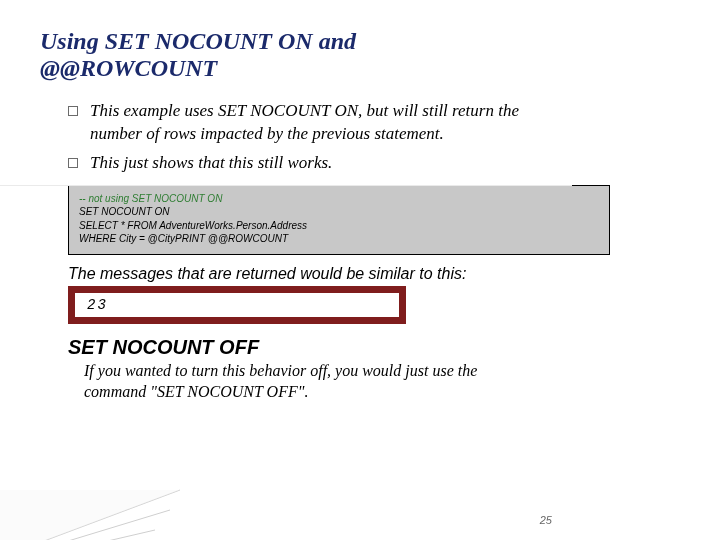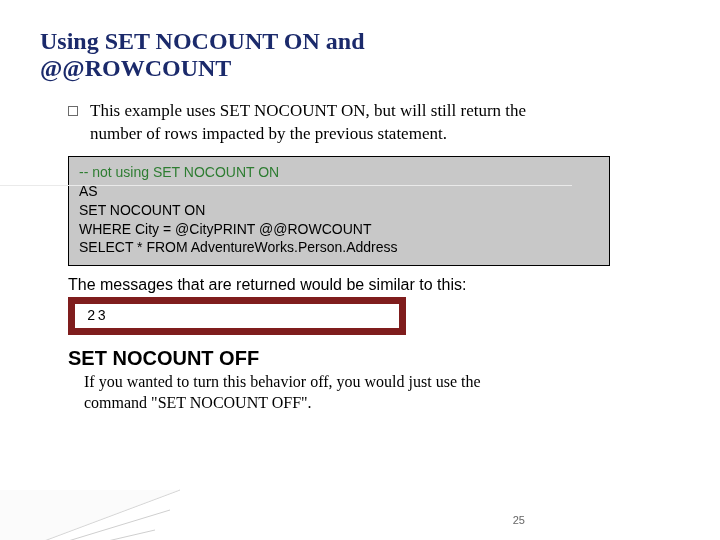--- a/index.html
+++ b/index.html
@@ -11,20 +11,21 @@
     font-family: Georgia, "Times New Roman", serif;
     position: relative;
     overflow: hidden;
   }
   .slide {
     box-sizing: border-box;
     width: 572px;
     height: 540px;
     padding: 28px 40px 20px 40px;
     position: relative;
+    font-style: italic;
   }
   .title {
     color: #1b2a6b;
     font-weight: bold;
     font-size: 24px;
     margin: 0 0 18px 0;
   }
   .bullets {
     margin: 8px 0 10px 28px;
   }
@@ -46,21 +47,21 @@
     font-size: 17px;
     line-height: 1.35;
     color: #000;
   }
   .code-box {
     margin: 4px 0 10px 28px;
     background: #c8c8c8;
     border: 1px solid #000;
     padding: 6px 10px 8px 10px;
     font-family: Arial, Helvetica, sans-serif;
-    font-size: 14px;
+    font-size: 10px;
     line-height: 1.35;
     width: 542px;
     box-sizing: border-box;
   }
   .code-comment { color: #2e7d32; }
   .msg-line {
     margin: 8px 0 3px 28px;
     font-family: Arial, Helvetica, sans-serif;
     font-size: 16px;
   }
@@ -79,21 +80,21 @@
     font-weight: bold;
     font-size: 20px;
   }
   .body-text {
     margin: 0 0 0 44px;
     font-size: 16px;
     line-height: 1.3;
   }
   .page-num {
     position: absolute;
-    right: 47px;
+    right: 20px;
     bottom: 14px;
     font-family: Arial, Helvetica, sans-serif;
     font-size: 11px;
     color: #666;
   }
   .deco {
     position: absolute;
     left: -60px;
     bottom: -40px;
     width: 240px;
@@ -115,28 +116,31 @@
 
   <div class="hr-faint"></div>
 
   <h1 class="title">Using SET NOCOUNT ON and @@ROWCOUNT</h1>
 
   <div class="bullets">
     <div class="bullet-row">
       <span class="bullet-sq"></span>
       <span class="bullet-text">This example uses SET NOCOUNT ON, but will still return the number of rows impacted by the previous statement.</span>
     </div>
+    <div class="bullet-row">
+      <span class="bullet-sq"></span>
+      <span class="bullet-text">This just shows that this still works.</span>
+    </div>
   </div>
 
   <div class="code-box">
     <div class="code-comment">-- not using SET NOCOUNT ON</div>
-    <div>AS</div>
     <div>SET NOCOUNT ON</div>
+    <div>SELECT * FROM AdventureWorks.Person.Address</div>
     <div>WHERE City = @CityPRINT @@ROWCOUNT</div>
-    <div>SELECT * FROM AdventureWorks.Person.Address</div>
   </div>
 
   <div class="msg-line">The messages that are returned would be similar to this:</div>
 
   <div class="result-box">
     <span>23</span>
   </div>
 
   <div class="sub-head">SET NOCOUNT OFF</div>
   <div class="body-text">If you wanted to turn this behavior off, you would just use the command "SET NOCOUNT OFF".</div>

